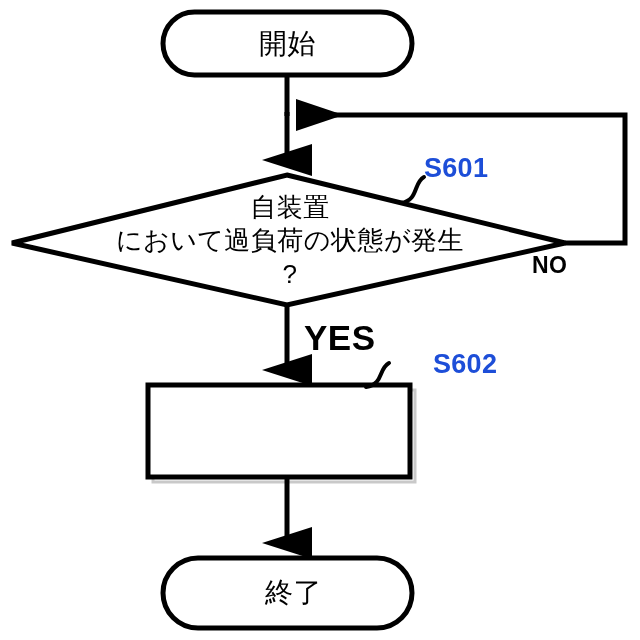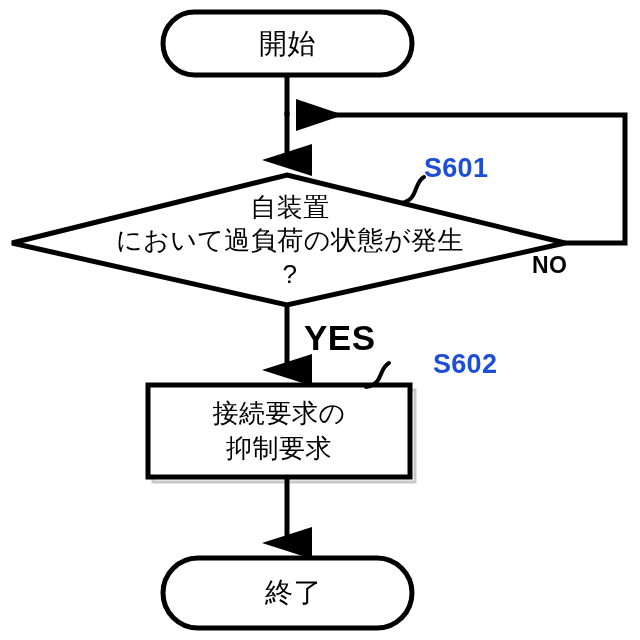--- a/index.html
+++ b/index.html
@@ -142,22 +142,20 @@
     <path d="M 366 387 C 384 384 378 369 389 363" fill="none" stroke="#000000" stroke-width="4" stroke-linecap="round"></path>
 
   </svg>
 
   <div class="node-text" id="start-label">開始</div>
 
   <div class="node-text" id="decision-label">自装置
 において過負荷の状態が発生
 ?</div>
 
-  <div class="node-text" id="process-label">接続要求の
-抑制要求</div>
 
   <div class="node-text" id="end-label">終了</div>
 
   <div class="edge-label" id="yes-label">YES</div>
 
   <div class="edge-label" id="no-label">NO</div>
 
   <div class="step-label" id="s601-label">S601</div>
 
   <div class="step-label" id="s602-label">S602</div>

